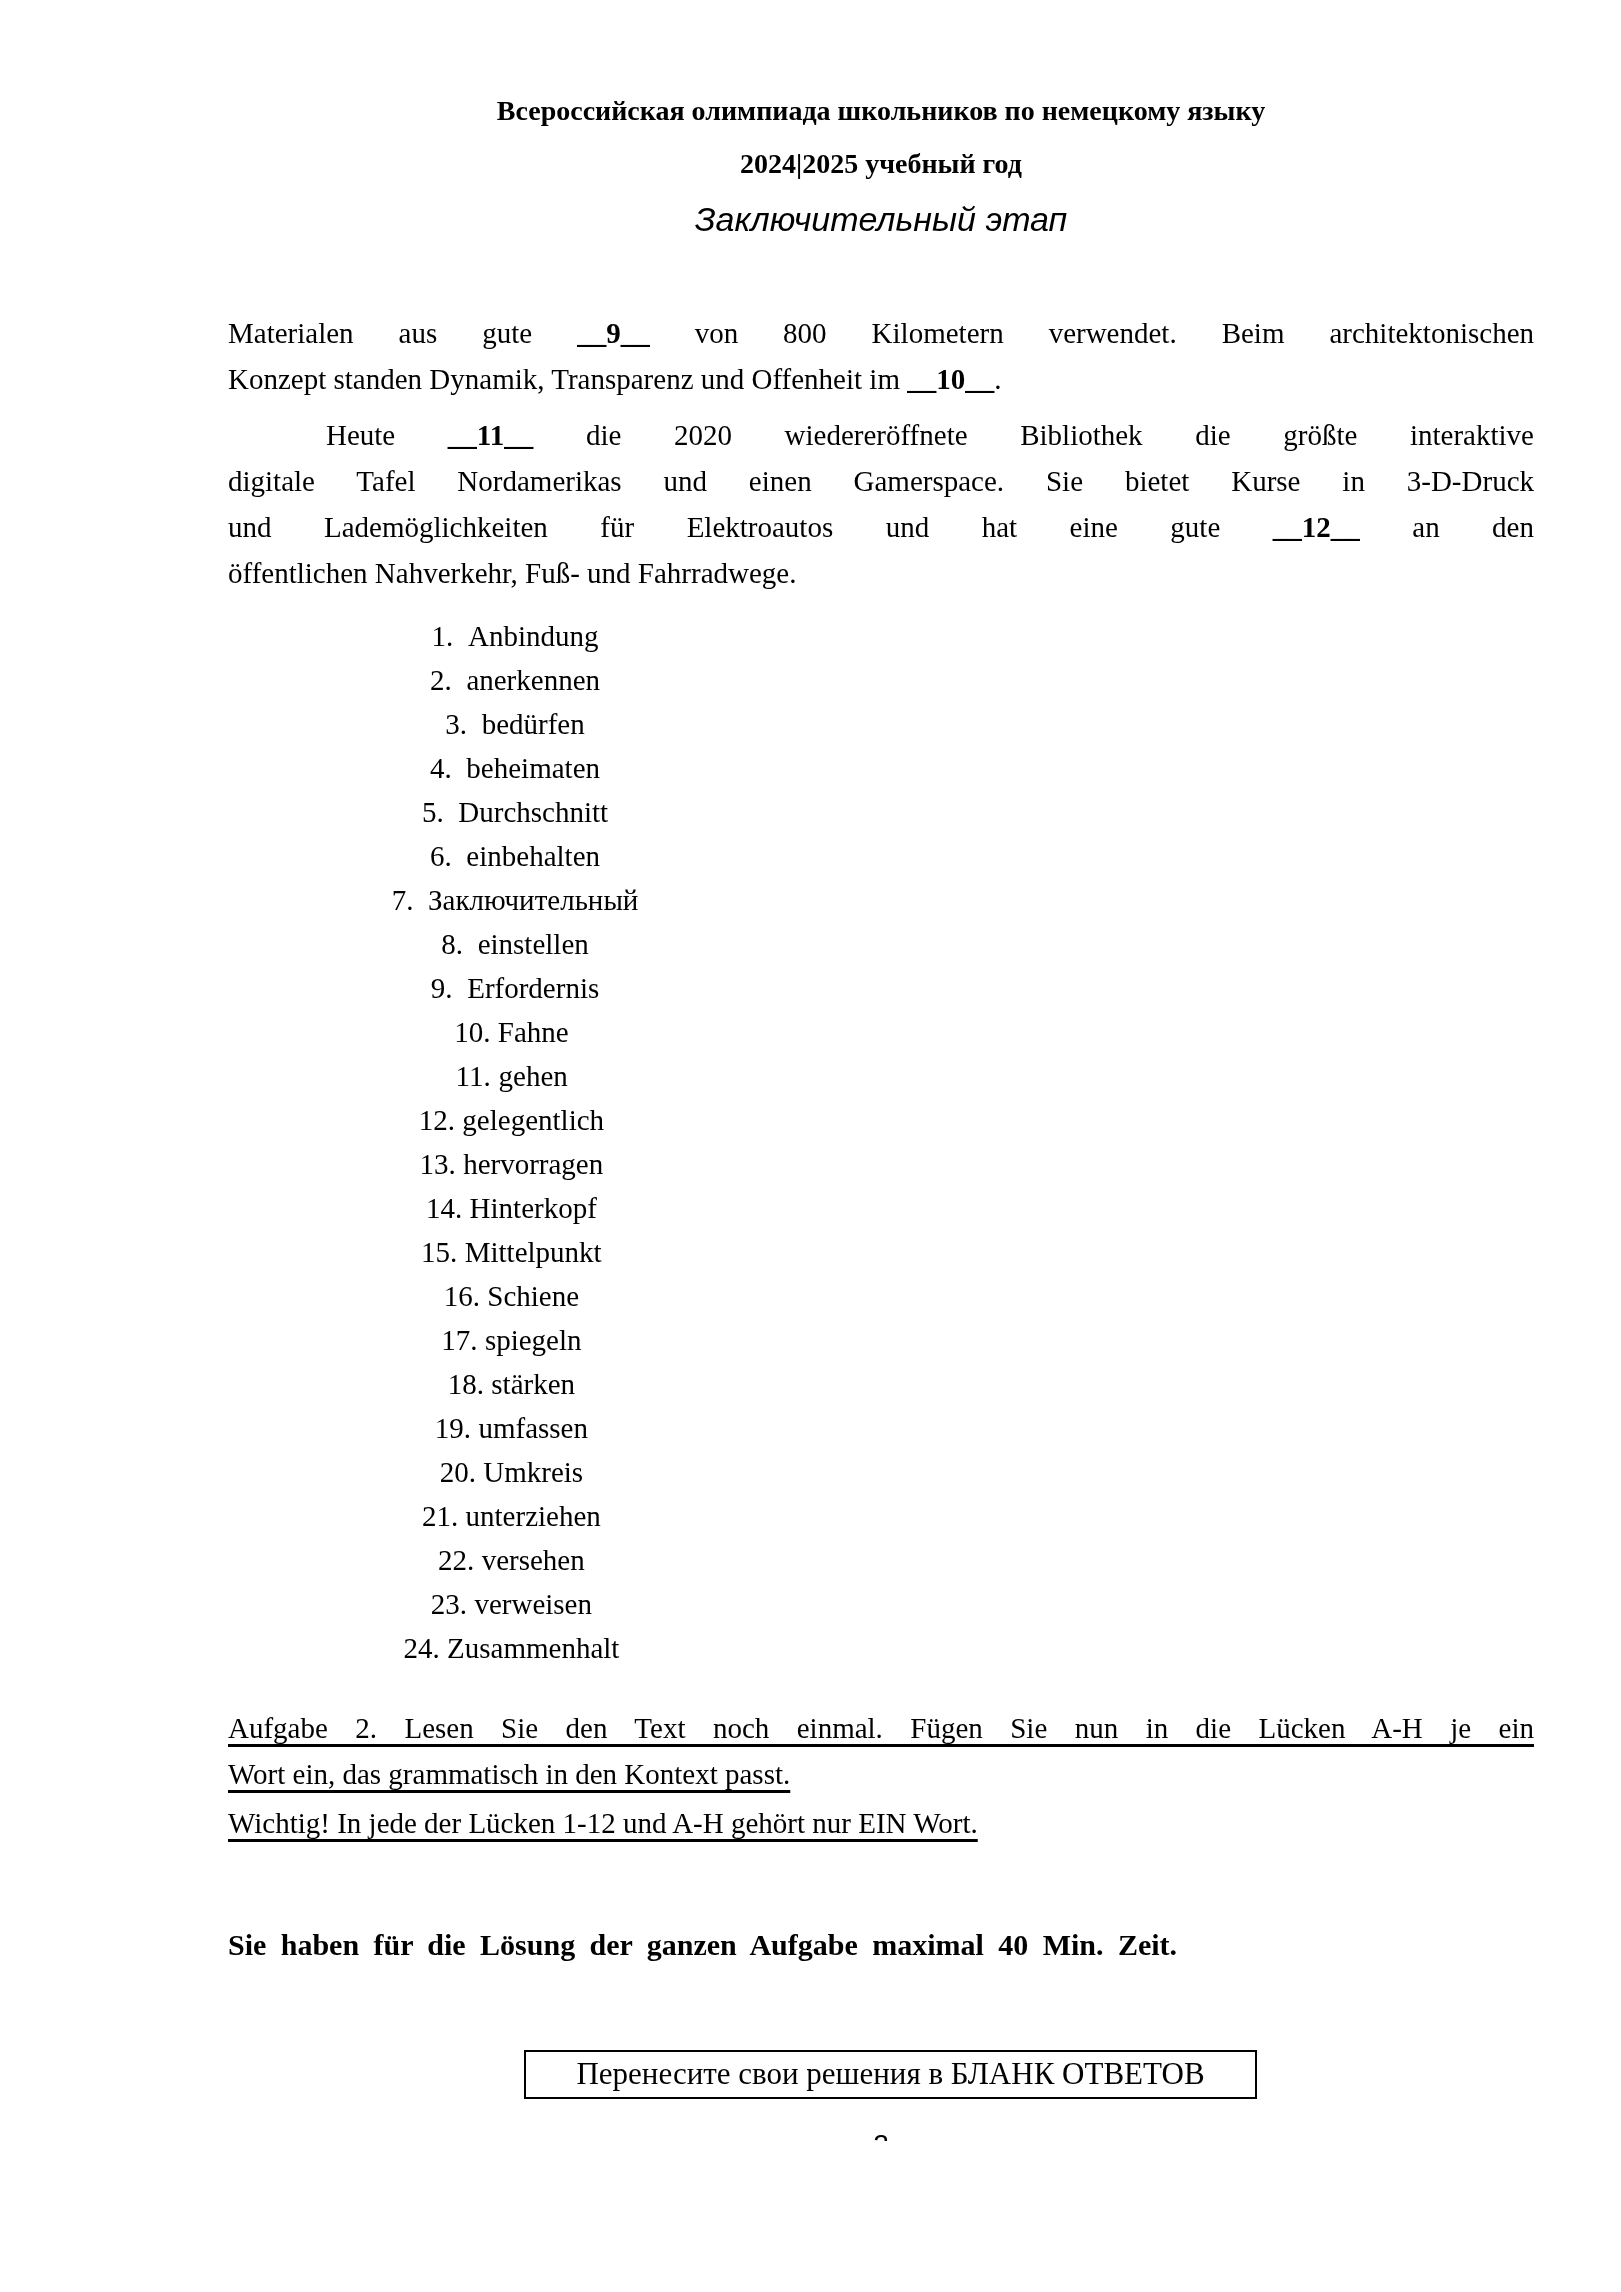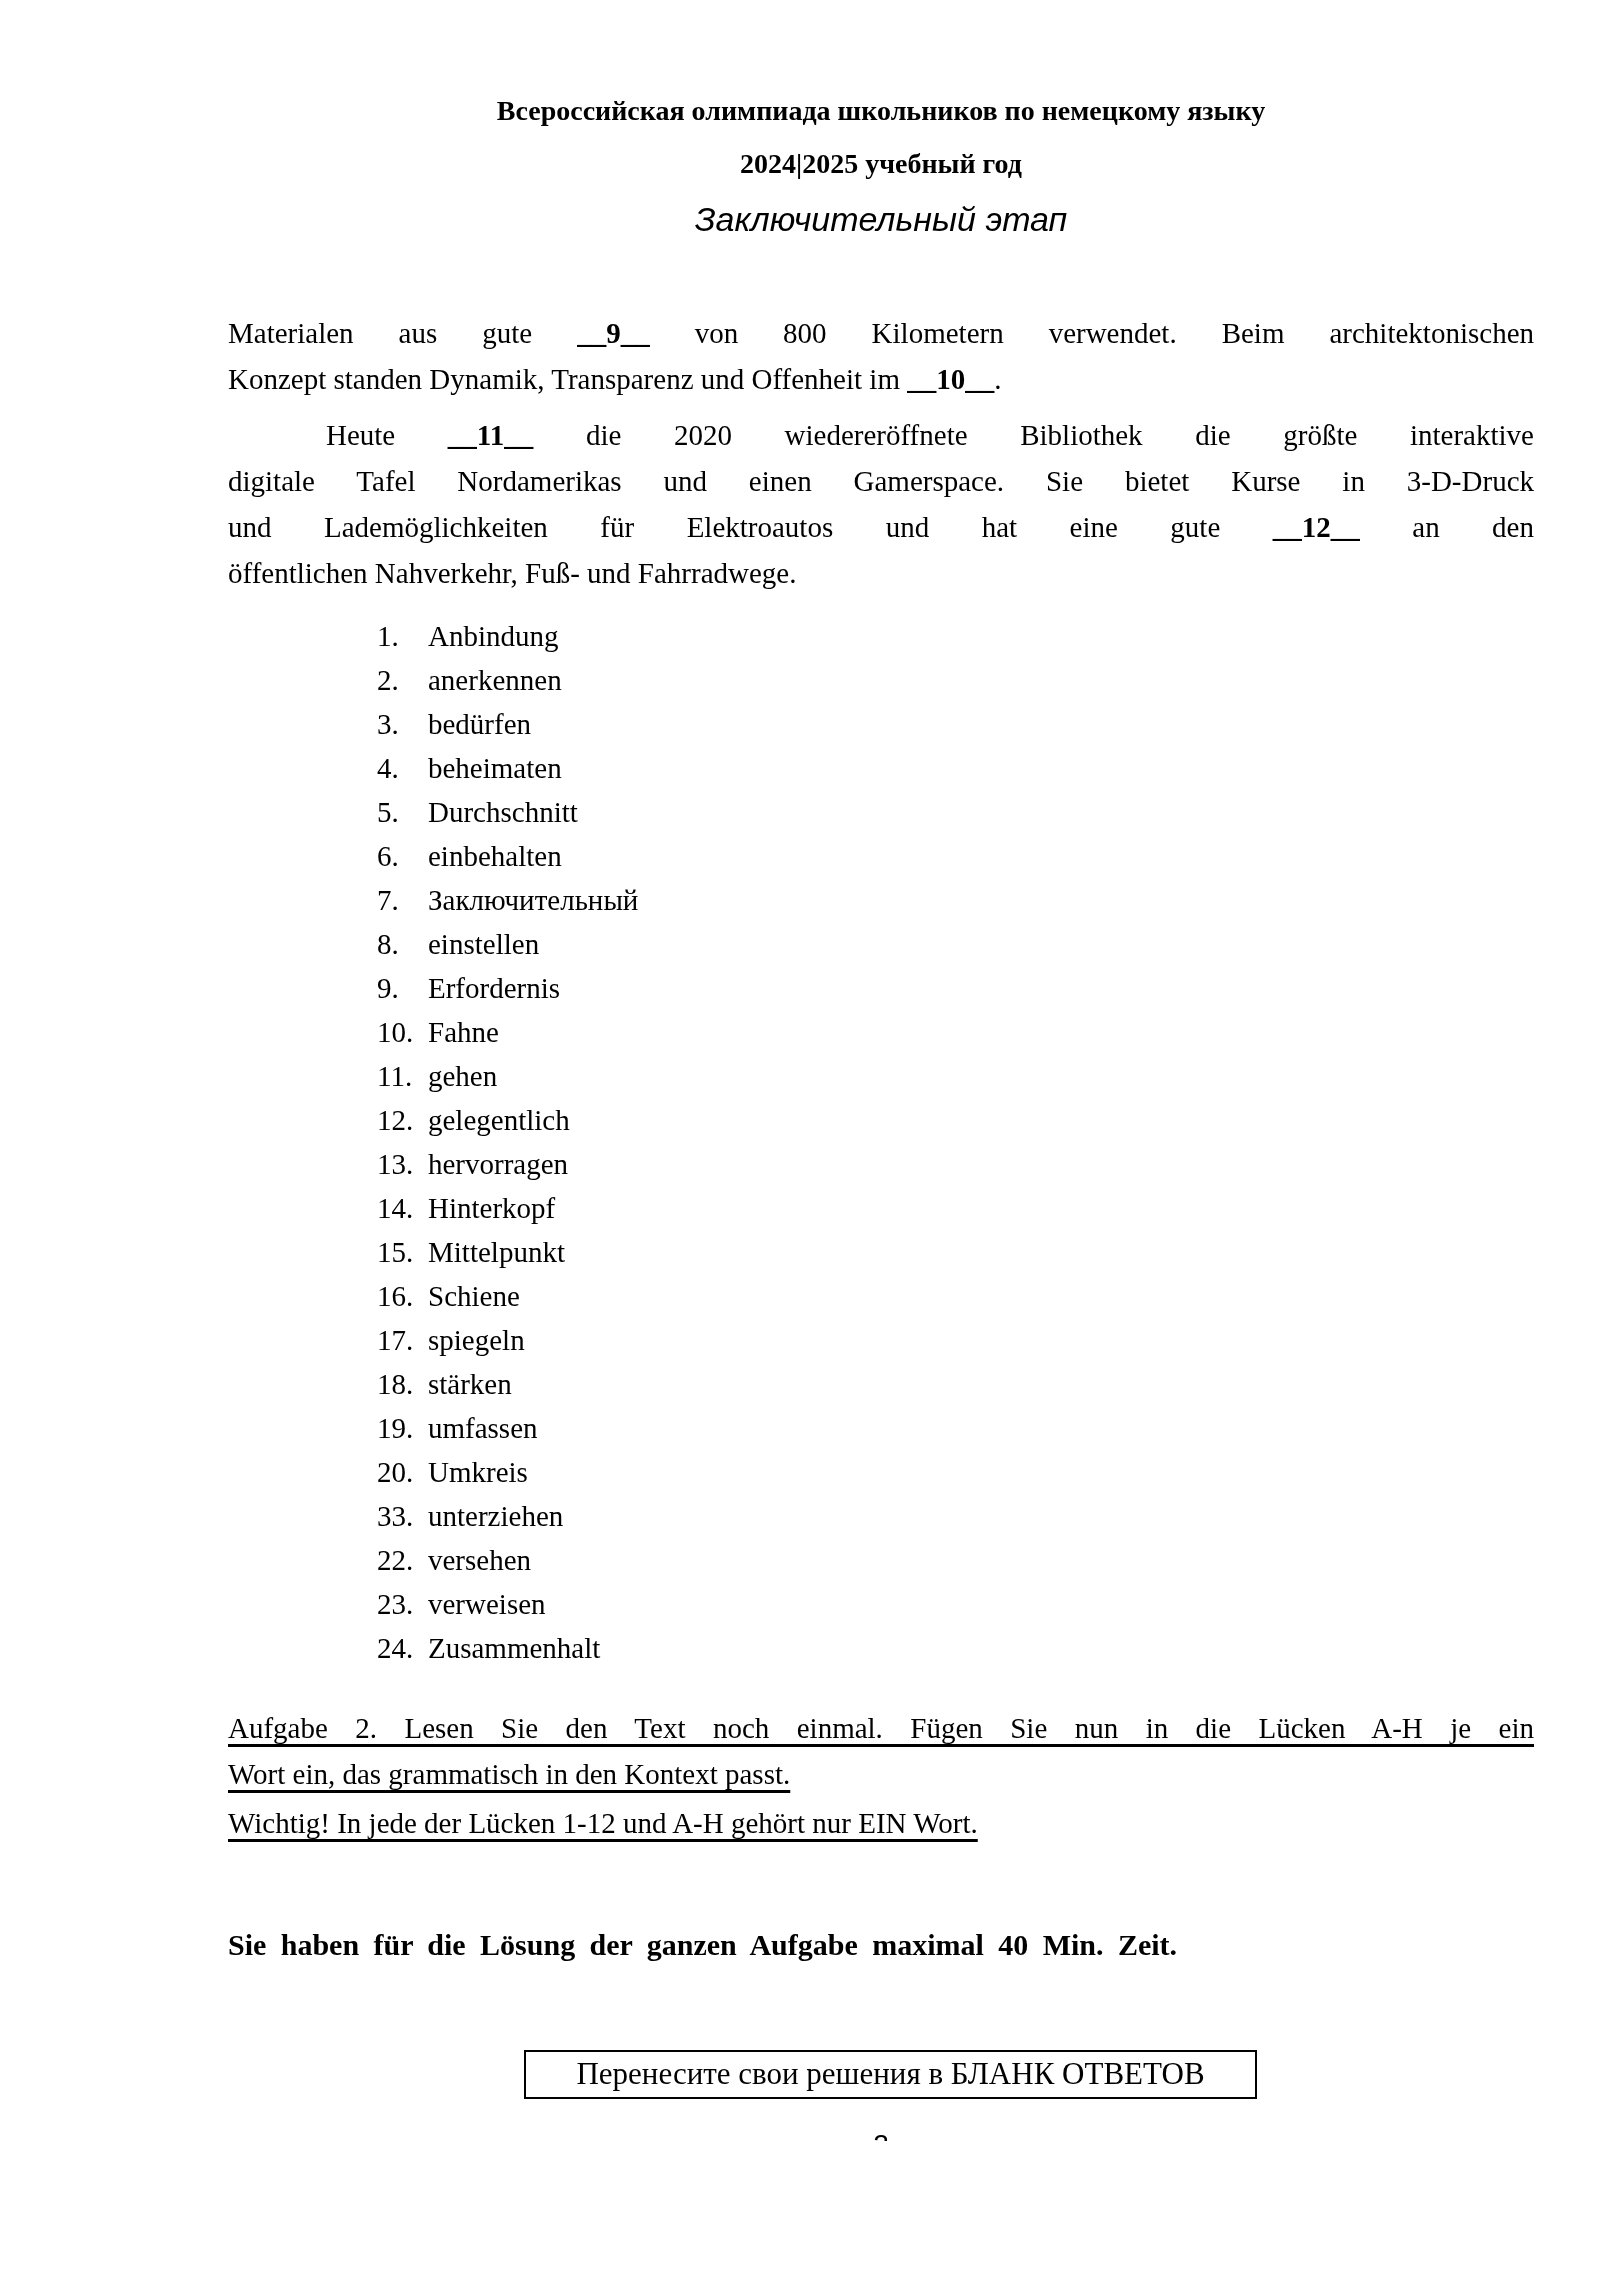--- a/index.html
+++ b/index.html
@@ -30,21 +30,21 @@
   .line.para-gap { margin-top:9.8px; }
   .line.wichtig-gap { margin-top:2.9px; }
   .line.u {
     text-decoration-line:underline;
     text-decoration-thickness:2.9px;
     text-underline-offset:5.9px;
   }
   .b { font-weight:bold; }
 
   
-  .wordlist { left:377px; font-size:29px; line-height:44px; }
+  .wordlist { left:377px; font-size:29px; line-height:44px;text-align:center; }
   .wl-row { height:44px; }
   .wl-num { display:inline-block; width:51px; }
 
   
   .timenote { font-size:30px; font-weight:bold; line-height:39px; word-spacing:6.9px; }
 
   
   .answerbox {
     left:524px; top:2050px; width:733px; height:49px;
     box-sizing:border-box;
@@ -138,21 +138,21 @@
       <div class="wl-row">
       <span class="wl-num">18.</span><span>stärken</span>
     </div>
       <div class="wl-row">
       <span class="wl-num">19.</span><span>umfassen</span>
     </div>
       <div class="wl-row">
       <span class="wl-num">20.</span><span>Umkreis</span>
     </div>
       <div class="wl-row">
-      <span class="wl-num">33.</span><span>unterziehen</span>
+      <span class="wl-num">21.</span><span>unterziehen</span>
     </div>
       <div class="wl-row">
       <span class="wl-num">22.</span><span>versehen</span>
     </div>
       <div class="wl-row">
       <span class="wl-num">23.</span><span>verweisen</span>
     </div>
       <div class="wl-row">
       <span class="wl-num">24.</span><span>Zusammenhalt</span>
     </div>

